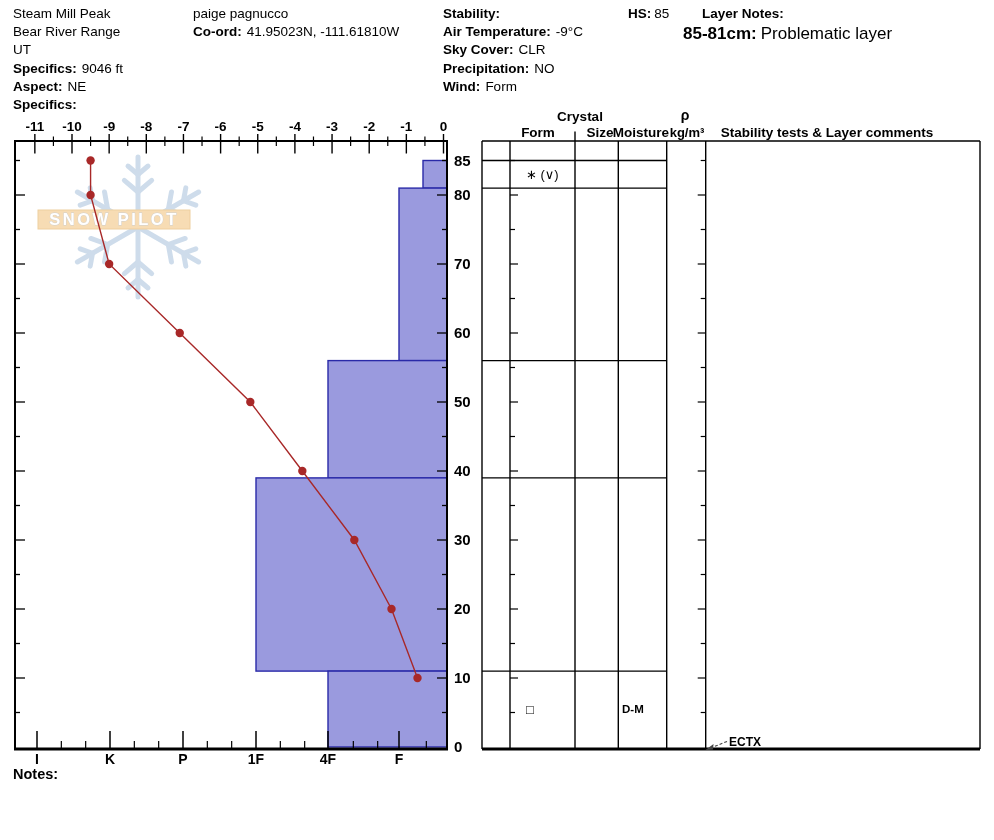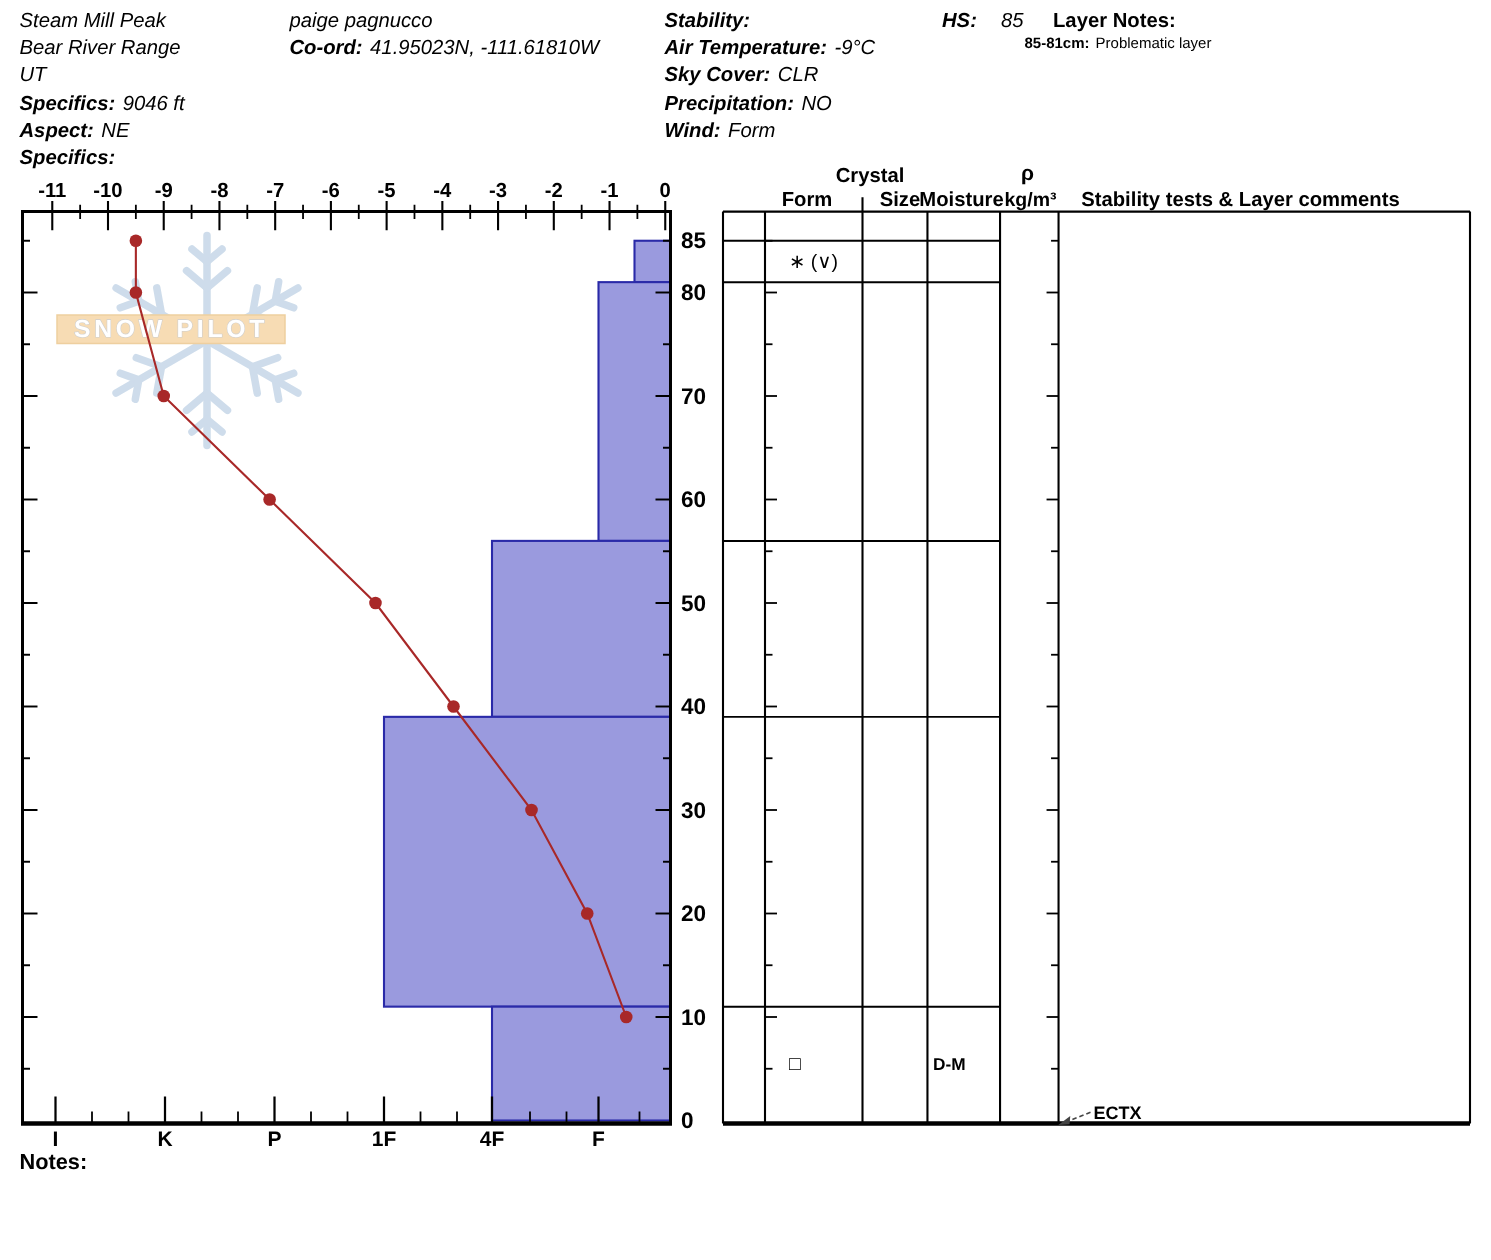--- a/index.html
+++ b/index.html
@@ -1,23 +1,23 @@
 <!DOCTYPE html>
 <html><head>
 <meta charset="utf-8">
 <style>
   html,body{margin:0;padding:0;background:#fff;}
   body{width:994px;height:840px;position:relative;font-family:"Liberation Sans",sans-serif;color:#000;}
   .hdr-col{position:absolute;top:5px;font-size:13.5px;line-height:18.2px;white-space:nowrap;}
-  .row{white-space:nowrap;font-style:italic;}
+  .row{white-space:nowrap;}
   .lbl{font-weight:bold;margin-right:5px;}
   .lbl:empty{display:none;margin:0;}
-  .lbl-tight{font-weight:bold;margin-right:16px;}
+  .lbl-tight{font-weight:bold;margin-right:3px;}
   .bold{font-weight:bold;text-align:right;}
-  .notes-entry{position:absolute;left:683px;top:24px;font-size:10px;white-space:nowrap;}
+  .notes-entry{position:absolute;left:683px;top:24px;font-size:17px;white-space:nowrap;}
   .notes-entry .rng{font-weight:bold;margin-right:4px;}
   #chart-svg{position:absolute;left:0;top:0;}
 </style>
 </head>
 <body>
 
 <div class="hdr-col" style="left:13px;">
   <div class="row"><span>Steam Mill Peak</span></div>
   <div class="row"><span>Bear River Range</span></div>
   <div class="row"><span>UT</span></div>

